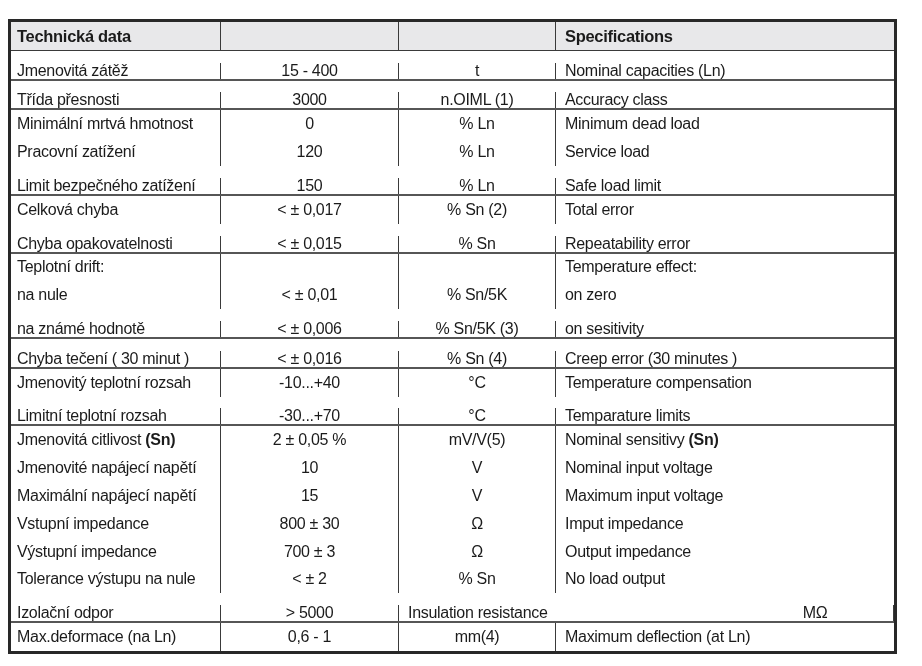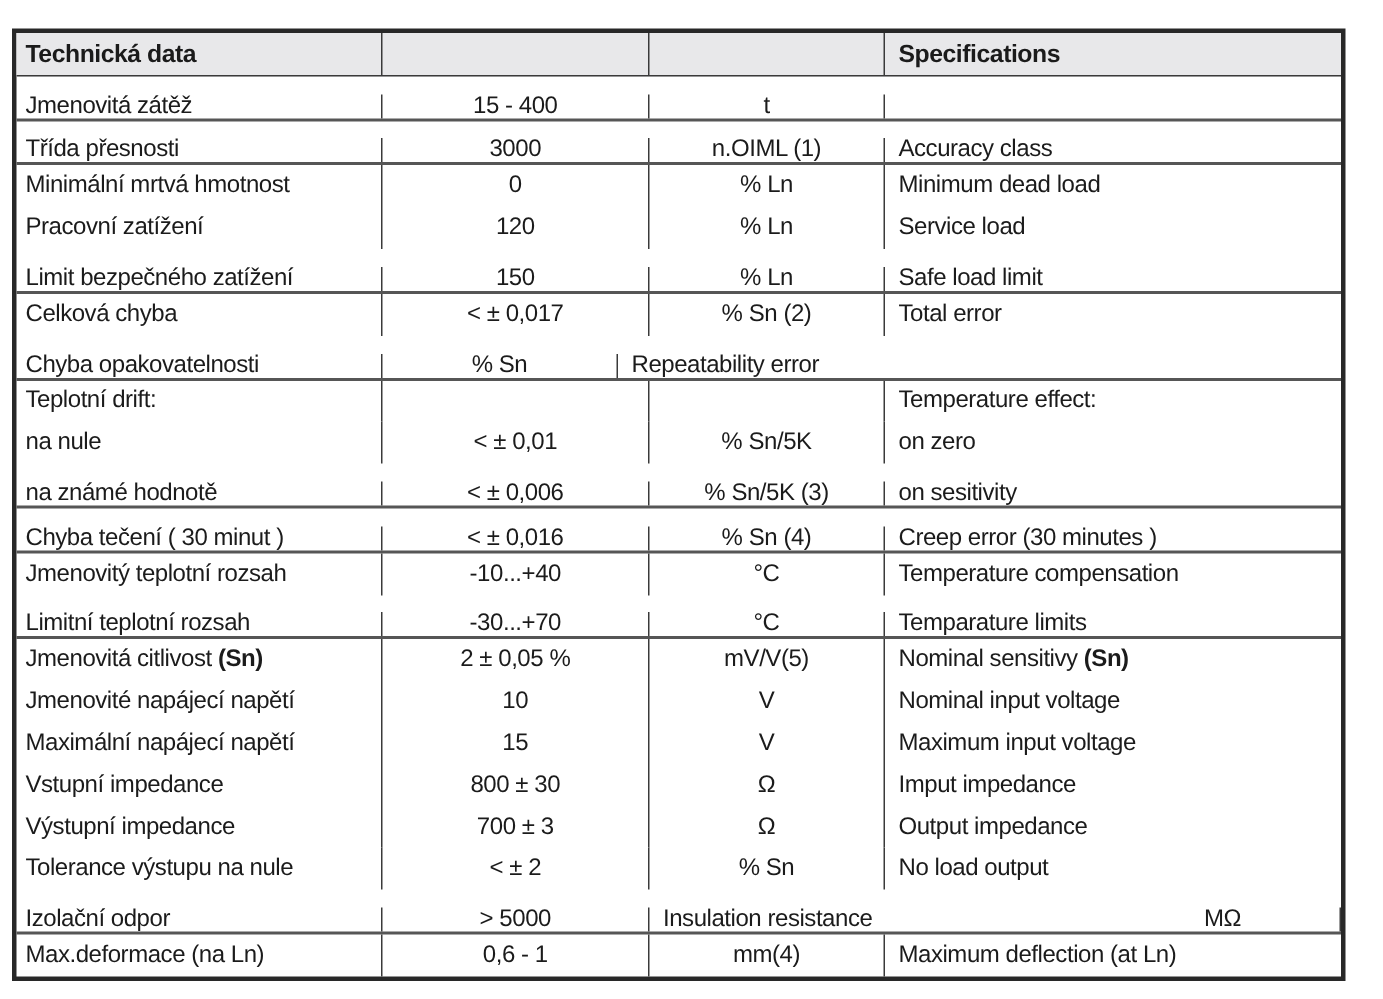--- a/index.html
+++ b/index.html
@@ -44,21 +44,21 @@
   .cell{
     box-sizing:border-box;
     display:flex;
     align-items:center;
     font-size:16px;
     letter-spacing:-0.3px;
     line-height:1;
     overflow:hidden;
   }
   .cell span, .cell b{ white-space:pre; }
-  .c1{ width:244px; border-right:1.5px solid var(--border-inner); padding-left:6px; }
+  .c1{ width:210px; border-right:1.5px solid var(--border-inner); padding-left:6px; }
   .c2{ width:178px; border-right:1.5px solid var(--border-inner); justify-content:center; }
   .c3{ width:157px; border-right:1.5px solid var(--border-inner); justify-content:center; }
   .c4{ flex:1; padding-left:9px; }
   .header-row .cell{ font-weight:bold; font-size:16.5px; }
   .cell b{ font-weight:bold; }
 </style>
 </head>
 <body>
 
 <div class="page">
@@ -81,20 +81,23 @@
   <div class="row sep">
         <div class="cell c1">
           <span>Jmenovitá zátěž</span>
         </div>
         <div class="cell c2">
           <span>15 - 400</span>
         </div>
         <div class="cell c3">
           <span>t</span>
         </div>
+        <div class="cell c4">
+          <span>Nominal capacities (Ln)</span>
+        </div>
       </div>
       <div class="row sep">
         <div class="cell c1">
           <span>Třída přesnosti</span>
         </div>
         <div class="cell c2">
           <span>3000</span>
         </div>
         <div class="cell c3">
           <span>n.OIML (1)</span>
@@ -155,20 +158,23 @@
         <div class="cell c3">
           <span>% Sn (2)</span>
         </div>
         <div class="cell c4">
           <span>Total error</span>
         </div>
       </div>
       <div class="row sep">
         <div class="cell c1">
           <span>Chyba opakovatelnosti</span>
+        </div>
+        <div class="cell c2">
+          <span>&lt; ± 0,015</span>
         </div>
         <div class="cell c3">
           <span>% Sn</span>
         </div>
         <div class="cell c4">
           <span>Repeatability error</span>
         </div>
       </div>
       <div class="row">
         <div class="cell c1">

